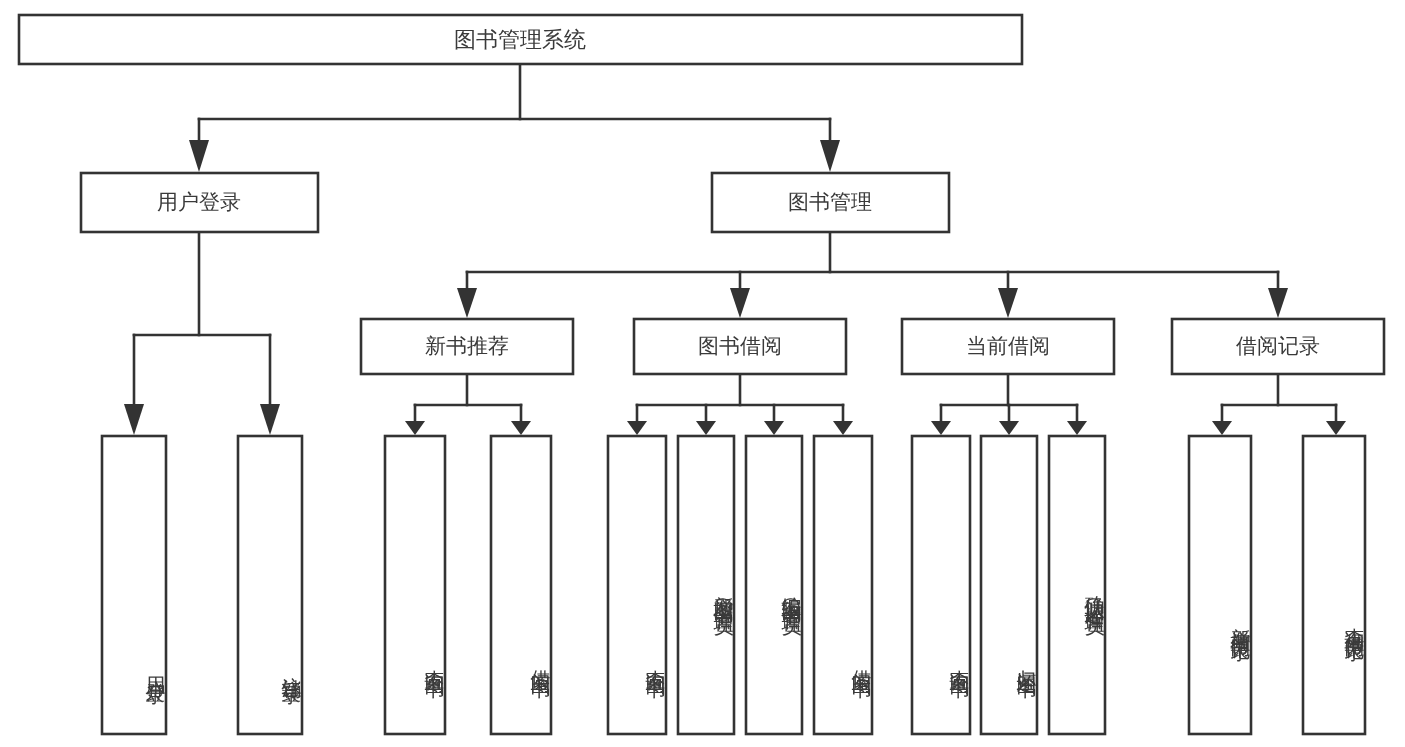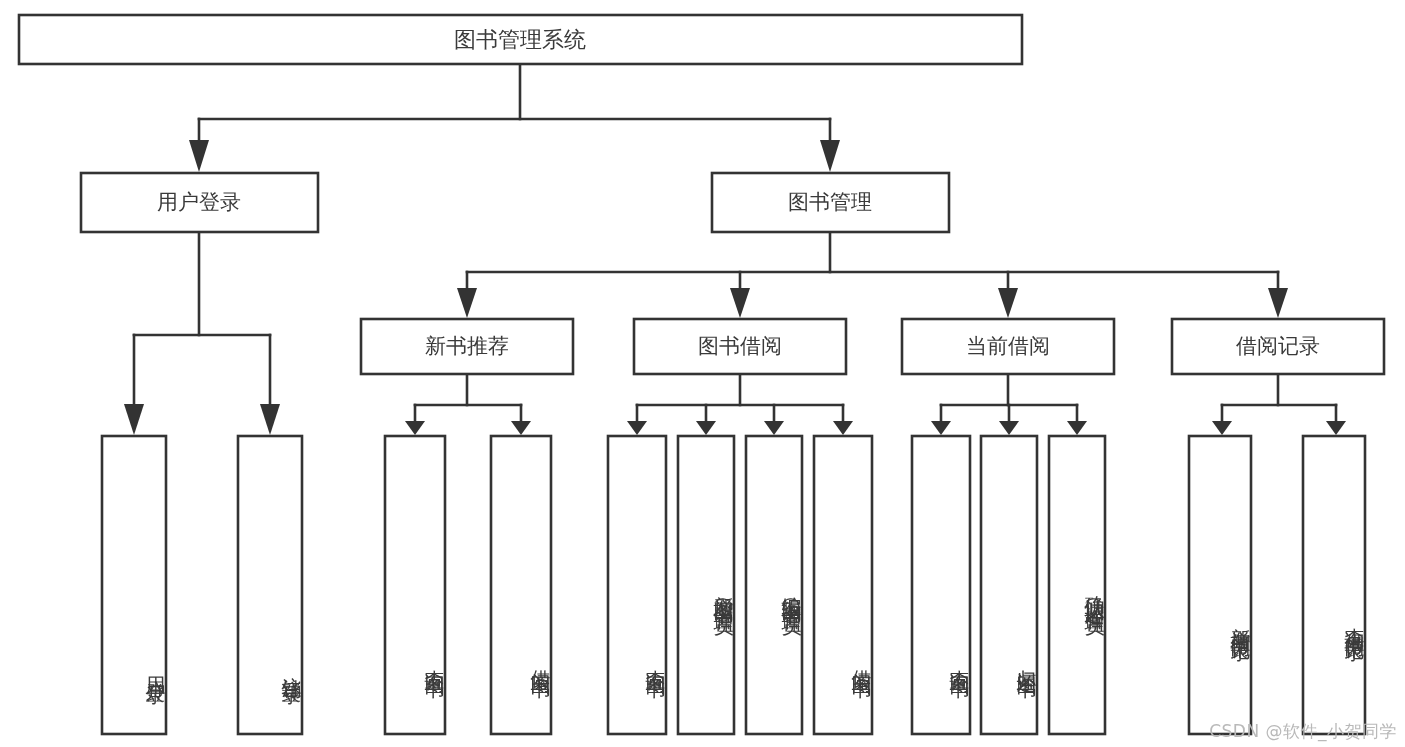--- a/index.html
+++ b/index.html
@@ -217,15 +217,14 @@
   <div class="vlabel" style="left:746px; top:436px; width:56px; height:298px; padding-top:8px;">编辑图书（管理员）</div>
   <div class="vlabel" style="left:814px; top:436px; width:58px; height:298px; padding-top:75px;">借阅图书</div>
 
   <div class="vlabel" style="left:912px; top:436px; width:58px; height:298px; padding-top:75px;">查询图书</div>
   <div class="vlabel" style="left:981px; top:436px; width:56px; height:298px; padding-top:75px;">归还图书</div>
   <div class="vlabel" style="left:1049px; top:436px; width:56px; height:298px; padding-top:8px;">确认归还（管理员）</div>
 
   <div class="vlabel" style="left:1189px; top:436px; width:62px; height:298px; padding-top:36px;">新增借阅记录</div>
   <div class="vlabel" style="left:1303px; top:436px; width:62px; height:298px; padding-top:36px;">查询借阅记录</div>
 
-  <div class="watermark">CSDN @软件_小贺同学</div>
 
 </div>
 
 </body></html>

